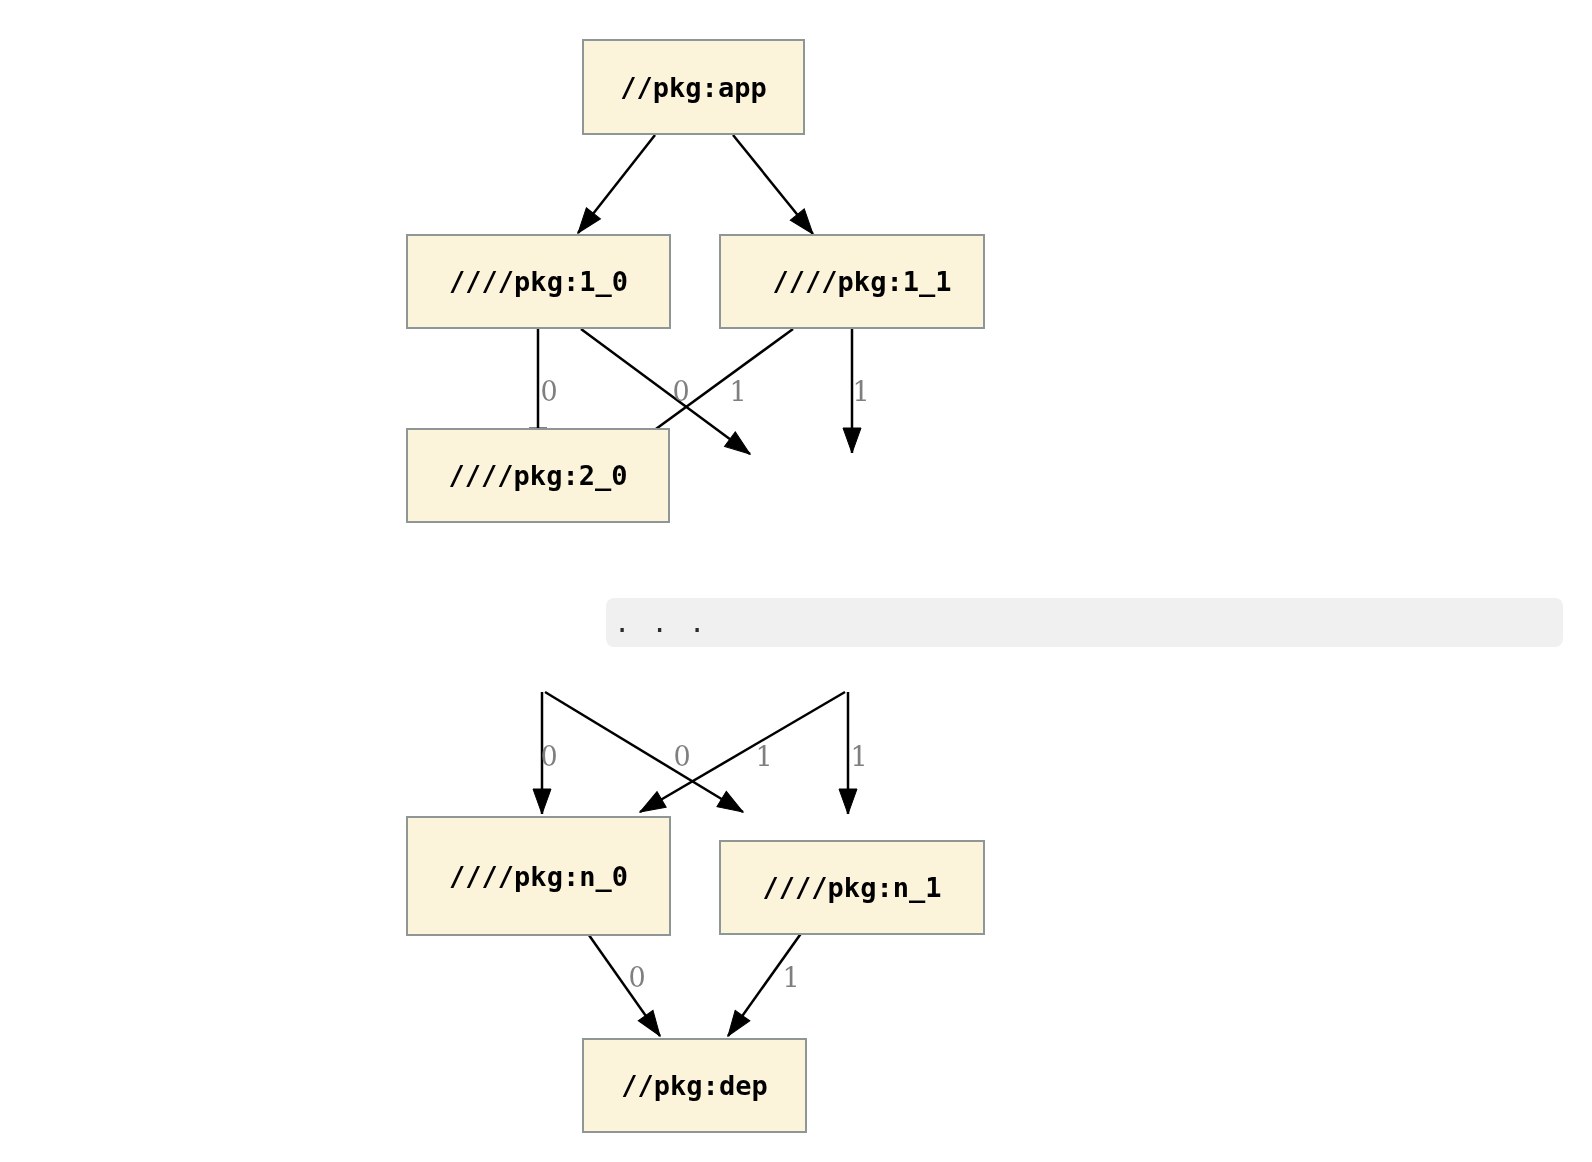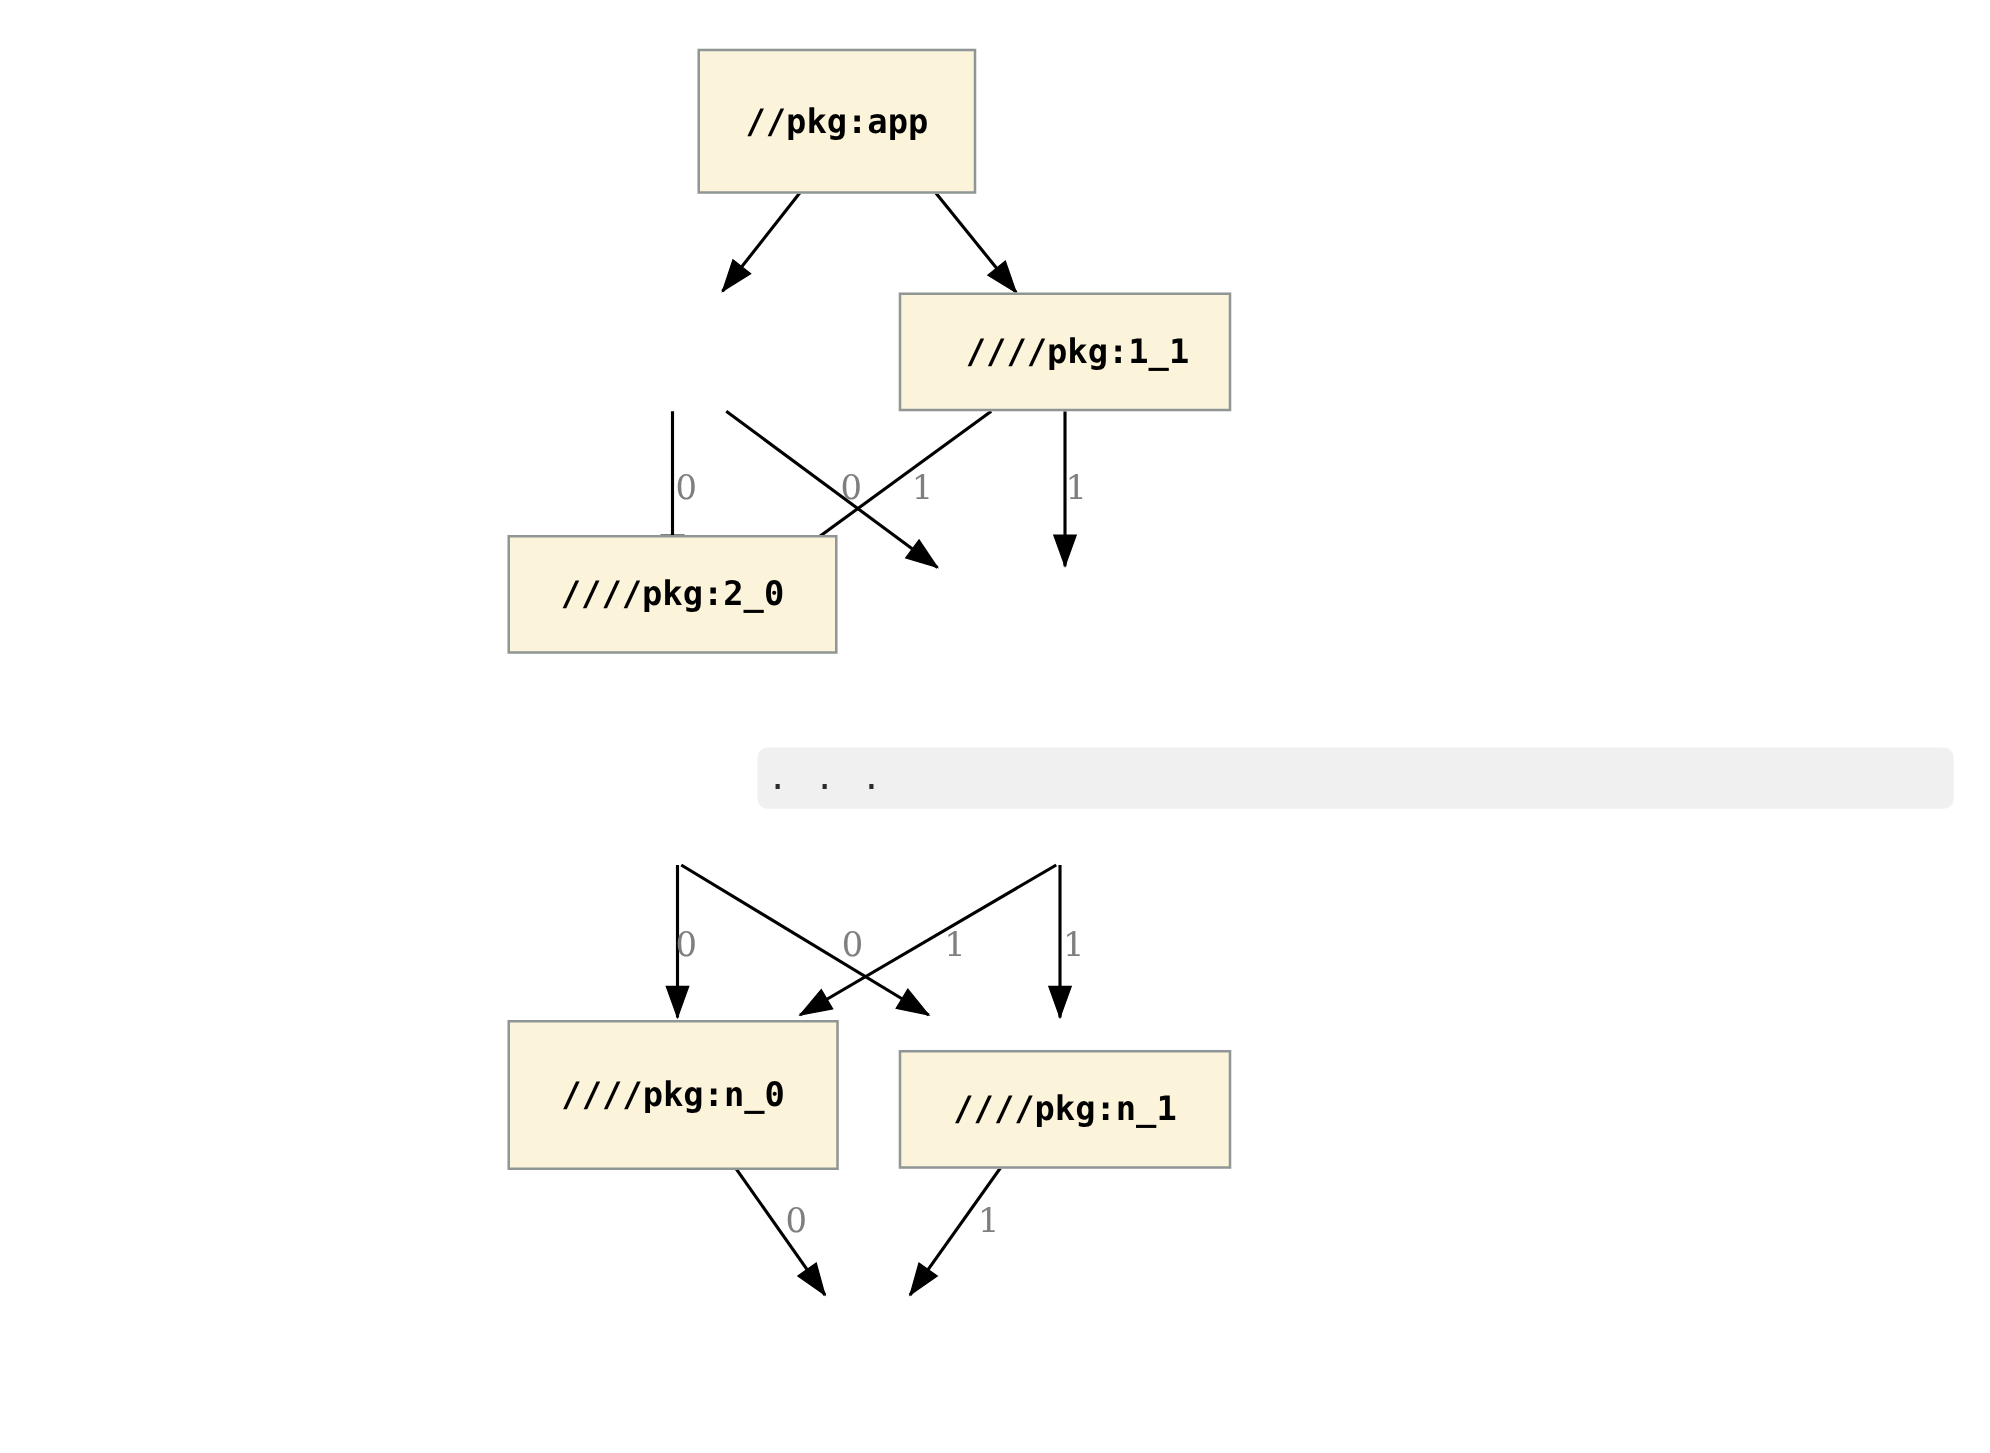--- a/index.html
+++ b/index.html
@@ -24,21 +24,21 @@
     border: 2px solid #8f9696;
     display: flex;
     align-items: center;
     justify-content: center;
     font-family: "DejaVu Sans Mono", monospace;
     font-weight: bold;
     font-size: 27px;
     color: #000000;
     white-space: nowrap;
   }
-  .node-app  { left: 558px; top: 39px;   width: 223px; height: 116px; }
+  .node-app  { left: 582px; top: 39px;   width: 223px; height: 96px; }
   .node-1_0  { left: 406px; top: 234px;  width: 265px; height: 95px; }
   .node-1_1  { left: 719px; top: 234px;  width: 266px; height: 95px; padding-left: 20px; }
   .node-2_0  { left: 406px; top: 428px;  width: 264px; height: 95px; }
   .node-2_1  { left: 719px; top: 455px;  width: 266px; height: 95px; }
   .node-n_0  { left: 406px; top: 816px;  width: 265px; height: 120px; }
   .node-n_1  { left: 719px; top: 816px;  width: 266px; height: 95px; margin-top: 24px; }
   .node-dep  { left: 582px; top: 1038px; width: 225px; height: 95px; }
 
   #edges-svg {
     position: absolute;
@@ -105,24 +105,26 @@
     <line x1="542" y1="692" x2="542" y2="814" marker-end="url(#arrow)"></line>
     <line x1="545" y1="692" x2="743" y2="812" marker-end="url(#arrow)"></line>
     <line x1="845" y1="692" x2="640" y2="812" marker-end="url(#arrow)"></line>
     <line x1="848" y1="692" x2="848" y2="814" marker-end="url(#arrow)"></line>
 
     <line x1="572" y1="911" x2="660" y2="1036" marker-end="url(#arrow)"></line>
     <line x1="817" y1="911" x2="728" y2="1036" marker-end="url(#arrow)"></line>
   </svg>
 
   <div class="node node-app">//pkg:app</div>
+  <div class="node node-1_0">////pkg:1_0</div>
   <div class="node node-1_1">////pkg:1_1</div>
   <div class="node node-2_0">////pkg:2_0</div>
   <div class="node node-n_0">////pkg:n_0</div>
   <div class="node node-n_1">////pkg:n_1</div>
+  <div class="node node-dep">//pkg:dep</div>
 
   <div class="ellipsis-bar">
     <span class="ellipsis-text">. . .</span>
   </div>
 
   <span class="edge-label" style="left:549px; top:391px;">0</span>
   <span class="edge-label" style="left:681px; top:391px;">0</span>
   <span class="edge-label" style="left:738px; top:391px;">1</span>
   <span class="edge-label" style="left:861px; top:391px;">1</span>
 

